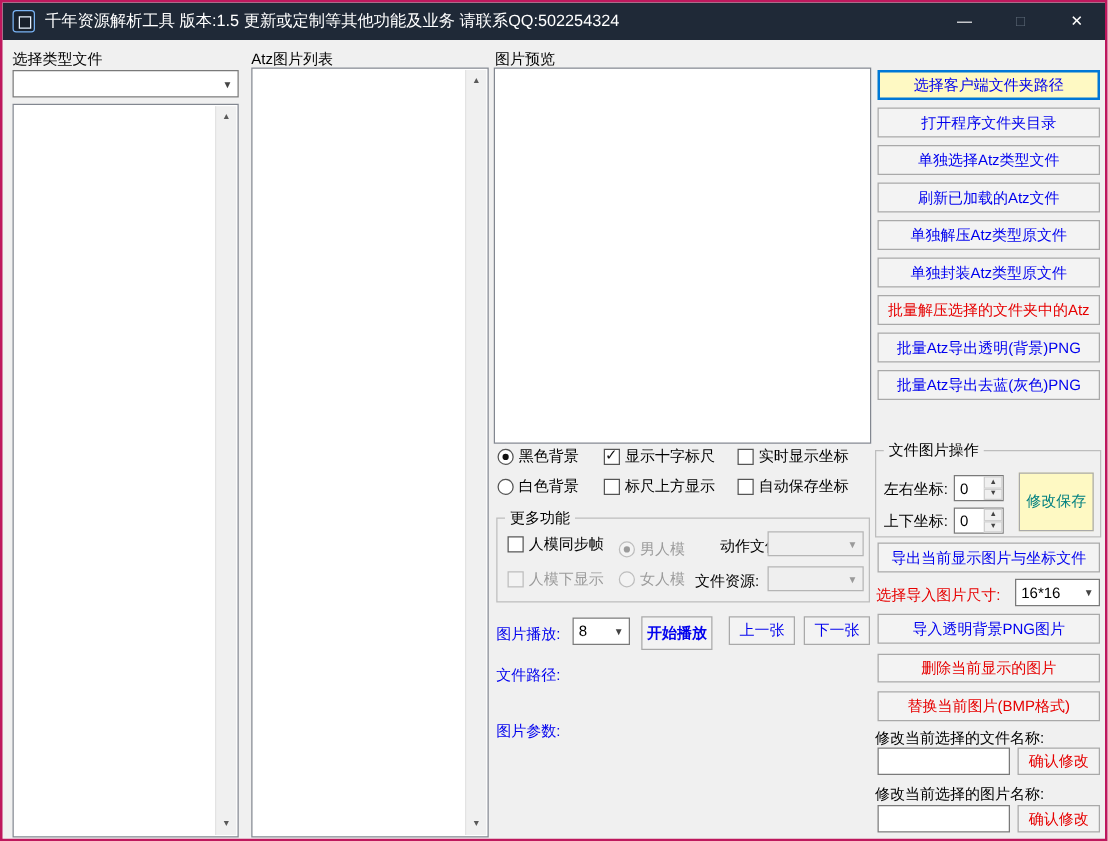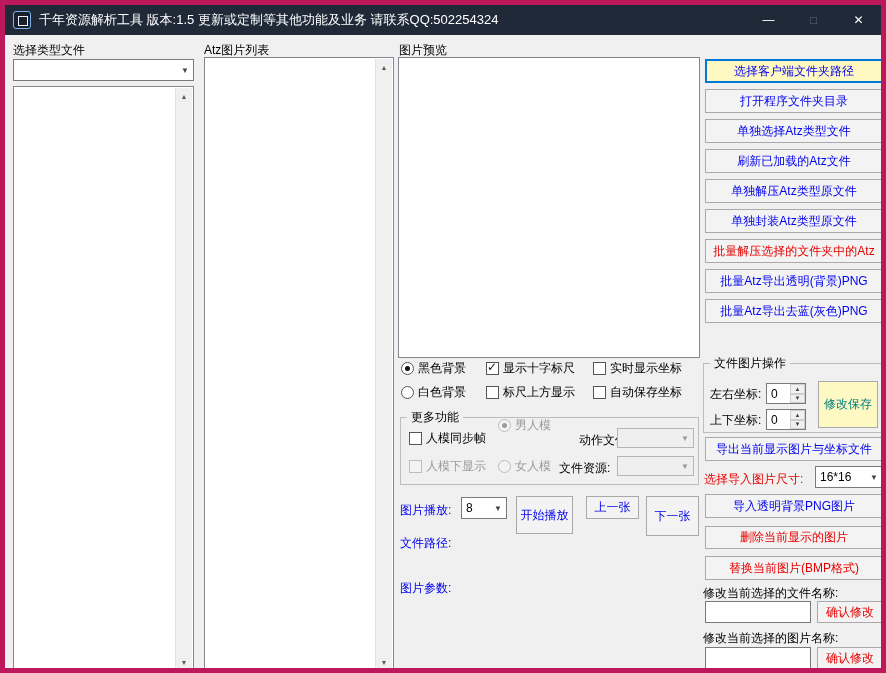--- a/index.html
+++ b/index.html
@@ -1,17 +1,17 @@
 <!DOCTYPE html>
 <html><head>
 <meta charset="utf-8">
 <style>
   *{box-sizing:border-box;margin:0;padding:0;}
   body{font-family:"Liberation Sans","DejaVu Sans",sans-serif;}
-  #root{position:relative;width:886px;height:673px;background:#f0f0f0;font-size:12px;color:#000;overflow:hidden;border:5px solid #be185d;}
+  #root{position:relative;width:886px;height:673px;background:#f0f0f0;font-size:12px;color:#000;overflow:hidden;border:2px solid #be185d;}
 
   
   .titlebar{position:absolute;left:0;top:0;width:100%;height:30px;background:#1f2937;display:flex;align-items:center;color:#fff;}
   .app-icon{width:18px;height:18px;margin:0 8px;border:1px solid #7ab4f5;border-radius:3px;position:relative;flex:none;background:#18202b;}
   .app-icon::after{content:"";position:absolute;left:4px;top:4px;width:8px;height:8px;border:1px solid #e8f2ff;}
   .title-text{font-size:13px;white-space:nowrap;}
   .win-controls{margin-left:auto;display:flex;height:100%;}
   .win-btn{width:45px;display:flex;align-items:center;justify-content:center;font-size:12px;color:#fff;cursor:default;}
   .win-btn.max{color:#5f6b7a;}
 
@@ -71,33 +71,33 @@
 
   .opt-black{left:396px;top:356px;}
   .opt-cross{left:481px;top:356px;}
   .opt-realtime{left:588px;top:356px;}
   .opt-white{left:396px;top:380px;}
   .opt-ruler{left:481px;top:380px;}
   .opt-autosave{left:588px;top:380px;}
 
   .group-more{left:395px;top:412px;width:299px;height:68px;}
   .opt-sync{left:8px;top:13px;}
-  .opt-male{left:97px;top:0;}
+  .opt-male{left:97px;top:17px;}
   .lbl-action-file{left:158px;top:14px;margin-left:20px;}
   .combo-action{left:216px;top:10px;width:77px;height:20px;}
   .opt-below{left:8px;top:41px;}
   .opt-female{left:97px;top:41px;}
   .lbl-file-res{left:158px;top:42px;}
   .combo-resource{left:216px;top:38px;width:77px;height:20px;}
 
   .lbl-playback{left:395px;top:497px;}
   .combo-speed{left:456px;top:492px;width:46px;height:22px;}
-  .btn-play{left:511px;top:491px;width:57px;height:38px;}
+  .btn-play{left:511px;top:491px;width:57px;height:27px;font-weight:bold;}
   .btn-prev{left:581px;top:491px;width:53px;height:23px;}
-  .btn-next{left:641px;top:491px;width:53px;height:40px;}
+  .btn-next{left:641px;top:491px;width:53px;height:23px;}
 
   .lbl-filepath{left:395px;top:530px;}
   .lbl-params{left:395px;top:575px;}
 
   
   .actions{position:absolute;left:700px;top:54px;width:178px;display:flex;flex-direction:column;gap:6px;}
   .actions .btn{position:static;height:24px;width:100%;}
 
   .group-ops{left:698px;top:358px;width:181px;height:70px;}
   .lbl-lr{left:6px;top:22px;}

